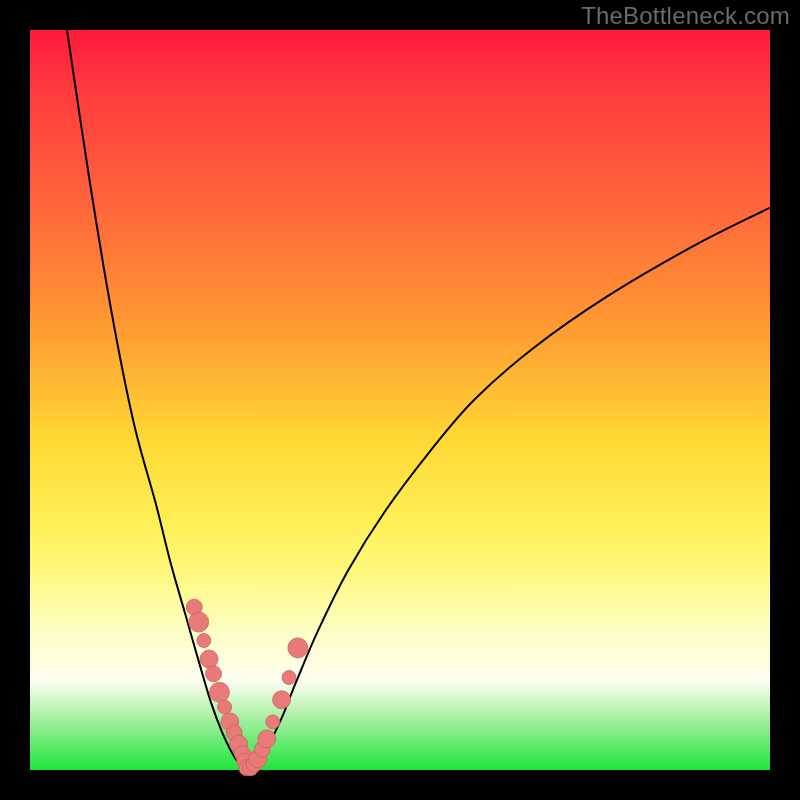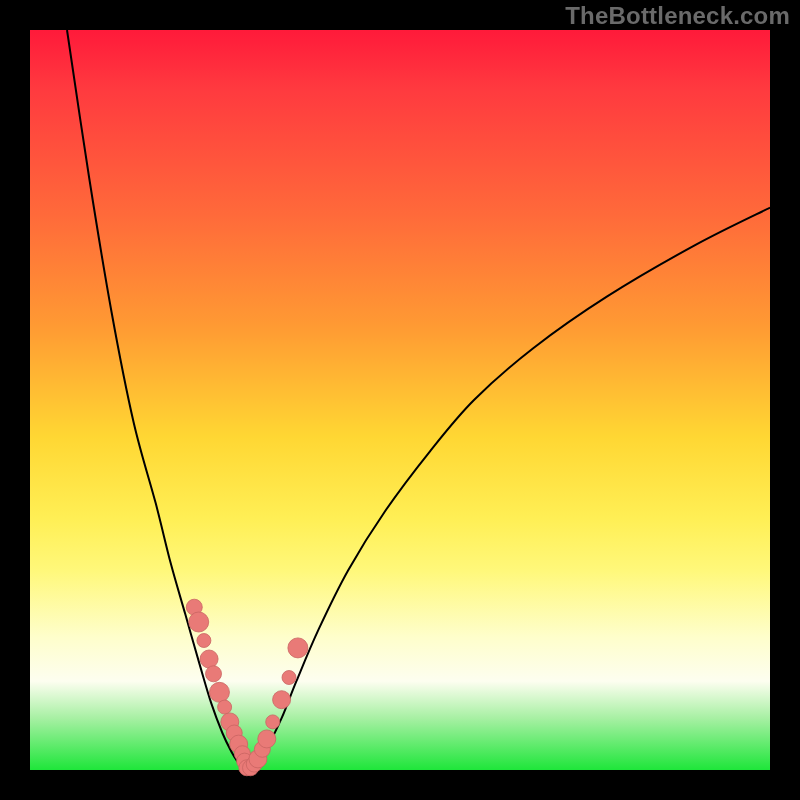--- a/index.html
+++ b/index.html
@@ -26,21 +26,21 @@
       #1ee63a 100%);
     overflow: visible;
   }
 
   .watermark {
     position: absolute;
     top: 2px;
     right: 10px;
     color: #6a6a6a;
     font-size: 24px;
-    font-weight: 700;
+    font-weight: 400;
     letter-spacing: 0.2px;
   }
 
   svg.plot {
     position: absolute;
     left: 0;
     top: 0;
     width: 740px;
     height: 740px;
     overflow: visible;

